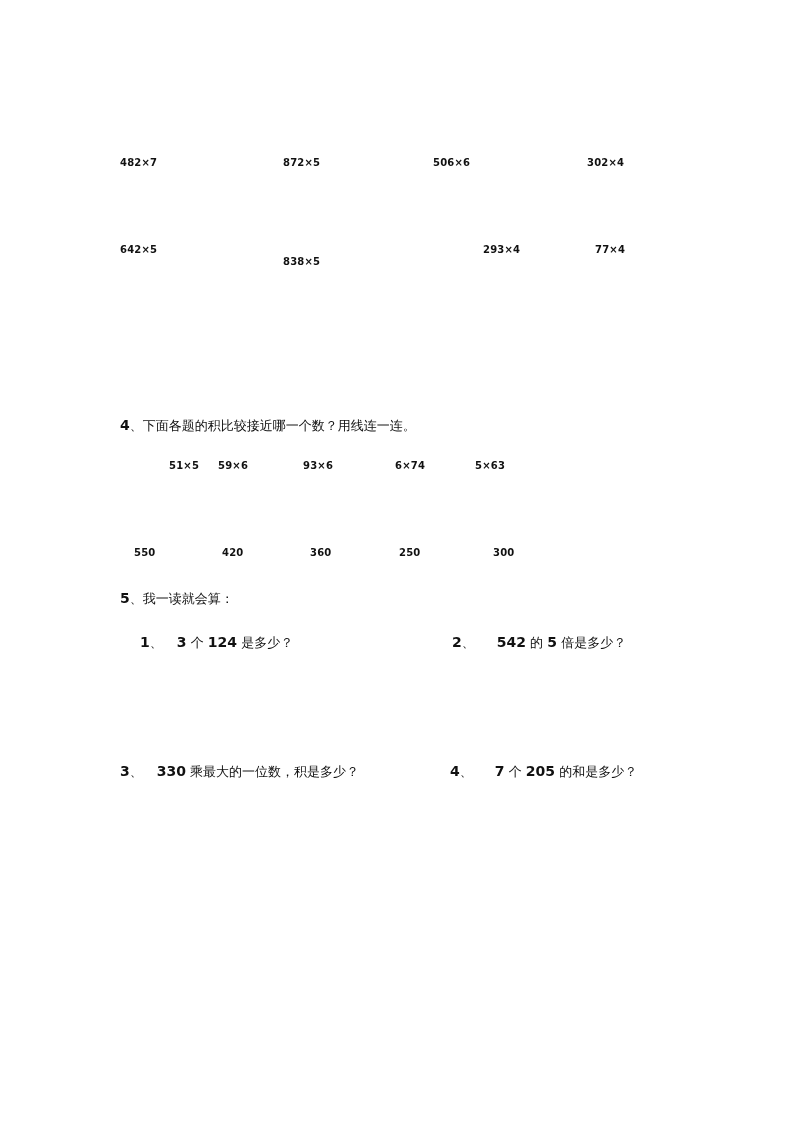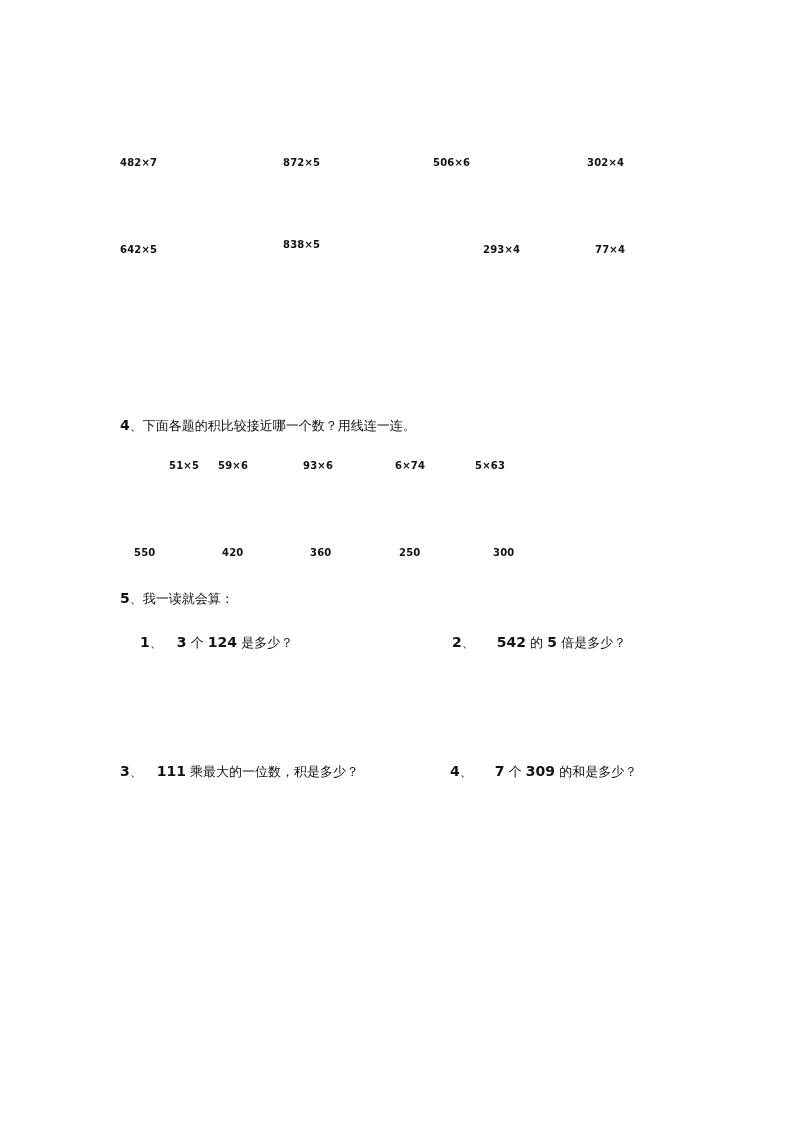--- a/index.html
+++ b/index.html
@@ -19,21 +19,21 @@
 </head>
 <body>
 
 <div>
   <span class="abs expr" style="left:120px; top:157px;">482×7</span>
   <span class="abs expr" style="left:283px; top:157px;">872×5</span>
   <span class="abs expr" style="left:433px; top:157px;">506×6</span>
   <span class="abs expr" style="left:587px; top:157px;">302×4</span>
 
   <span class="abs expr" style="left:120px; top:244px;">642×5</span>
-  <span class="abs expr" style="left:283px; top:239px;">838×5</span>
+  <span class="abs expr" style="left:283px; top:256px;">838×5</span>
   <span class="abs expr" style="left:455px; top:244px;margin-left:28px;">293×4</span>
   <span class="abs expr" style="left:595px; top:244px;">77×4</span>
 </div>
 
 <div class="abs heading" style="left:120px; top:417px;">
   <b>4</b><span>、下面各题的积比较接近哪一个数？用线连一连。</span>
 </div>
 
 <div>
   <span class="abs expr" style="left:134px; top:460px;margin-left:35px;">51×5</span>
@@ -57,18 +57,18 @@
 
 <div class="abs q" style="left:120px; top:634px;margin-left:20px;">
   <b>1</b><span>、</span><span class="sep" style="width:14px;"></span><b>3</b><span> 个 </span><b>124</b><span> 是多少？</span>
 </div>
 
 <div class="abs q" style="left:452px; top:634px;">
   <b>2</b><span>、</span><span class="sep" style="width:22px;"></span><b>542</b><span> 的 </span><b>5</b><span> 倍是多少？</span>
 </div>
 
 <div class="abs q" style="left:120px; top:763px;">
-  <b>3</b><span>、</span><span class="sep" style="width:14px;"></span><b>111</b><span> 乘最大的一位数，积是多少？</span>
+  <b>3</b><span>、</span><span class="sep" style="width:14px;"></span><b>330</b><span> 乘最大的一位数，积是多少？</span>
 </div>
 
 <div class="abs q" style="left:450px; top:763px;">
-  <b>4</b><span>、</span><span class="sep" style="width:22px;"></span><b>7</b><span> 个 </span><b>309</b><span> 的和是多少？</span>
+  <b>4</b><span>、</span><span class="sep" style="width:22px;"></span><b>7</b><span> 个 </span><b>205</b><span> 的和是多少？</span>
 </div>
 
 </body></html>

